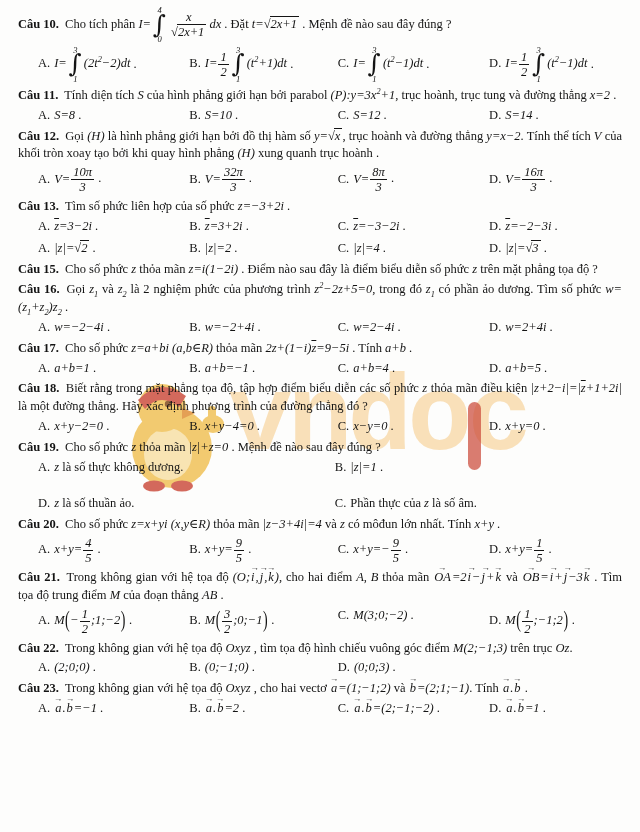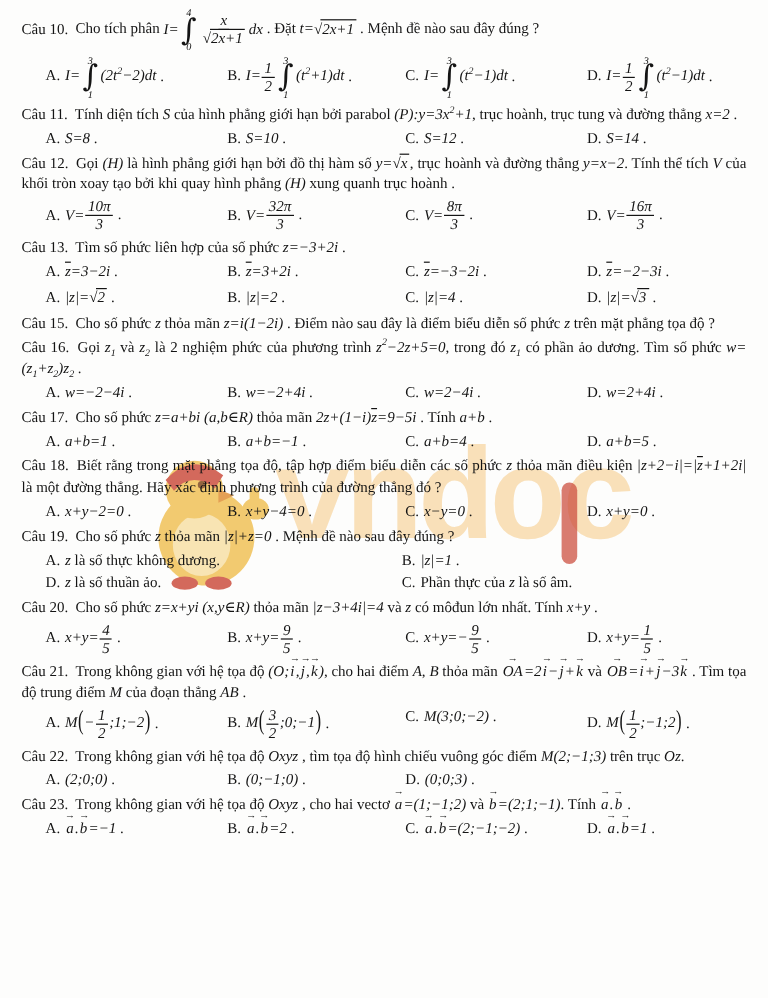--- a/index.html
+++ b/index.html
@@ -15,24 +15,24 @@
     font-family:Liberation Mono, monospace;
     font-weight:bold;font-size:108px;line-height:1;letter-spacing:-5px;
     color:rgba(247,216,168,0.80);margin-left:2px;margin-top:4px;
   }
   .wm-accent{position:absolute;left:352px;top:40px;width:13px;height:68px;border-radius:7px;background:rgba(203,73,58,0.72);}
   .mascot{opacity:0.82;margin-top:14px;}
   
   .content{position:relative;z-index:1;padding:6px 18px 0 18px;}
   .q{margin-bottom:3px;}
   .qhead{text-align:justify;line-height:1.42;}
-  .qnum{font-weight:normal;margin-right:3px;}
+  .qnum{font-weight:bold;margin-right:3px;}
   .opts{display:grid;margin:1px 0 1px 20px;align-items:start;column-gap:4px;}
   .cols4{grid-template-columns:1.02fr 1fr 1.02fr 0.92fr;}
-  .cols2{grid-template-columns:1.02fr 1fr;row-gap:0;}
+  .cols2{grid-template-columns:1.02fr 1fr;row-gap:18px;}
   .opt{padding:1px 0;line-height:1.35;}
   .olab{margin-right:4px;}
   
   .m{font-style:italic;}
   .m sup,.m sub{font-size:66%;line-height:0;}
   .fr{display:inline-flex;flex-direction:column;align-items:center;vertical-align:middle;margin:0 1px;}
   .fr>span{line-height:1.12;padding:0 2px;display:block;text-align:center;}
   .fr .nu{border-bottom:1px solid currentColor;}
   .int{display:inline-flex;flex-direction:column;align-items:center;vertical-align:middle;line-height:1;margin:0 2px;}
   .int .lim{font-size:8.5px;line-height:1;}

